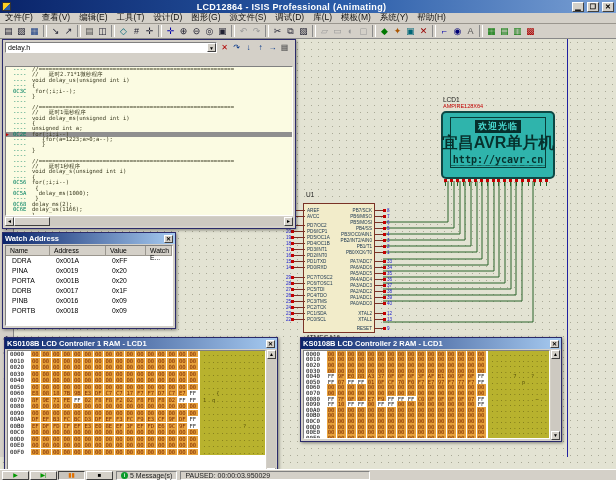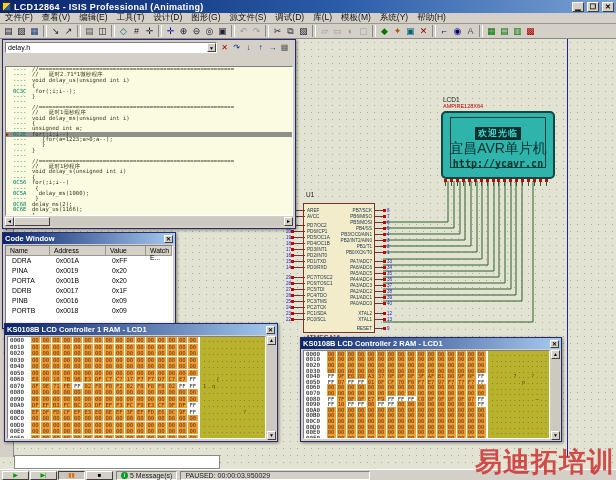--- a/index.html
+++ b/index.html
@@ -3,21 +3,21 @@
 <meta charset="utf-8">
 <style>
   html,body{margin:0;padding:0;width:616px;height:480px;overflow:hidden;
     font-family:"Liberation Sans",sans-serif;background:#d4d0c8;position:relative;}
   *{box-sizing:border-box;}
 
   
   .titlebar{height:13px;background:linear-gradient(90deg,#0a246a,#2a5ca8 55%,#7aa0d4);
     color:#fff;font-size:9px;font-weight:bold;display:flex;align-items:center;padding:0 2px;gap:3px;}
   .app-icon{width:9px;height:9px;background:linear-gradient(135deg,#ffd024 50%,#2a5ca8 50%);border:1px solid #333;flex:none;}
-  .title-text{flex:1;white-space:nowrap;overflow:hidden;letter-spacing:.3px;}
+  .title-text{flex:1;white-space:nowrap;overflow:hidden;letter-spacing:.3px;text-align:center;}
   .tb-btn{width:12px;height:10px;background:#d4d0c8;border:1px solid;border-color:#fff #404040 #404040 #fff;
     color:#000;font-size:7px;line-height:7px;text-align:center;flex:none;}
   .menubar{height:11px;background:#d4d0c8;display:flex;gap:9px;align-items:center;padding:0 5px;
     font-size:8.5px;color:#111;border-bottom:1px solid #9a968e;}
   .menu-item{white-space:nowrap;}
   .toolbar{height:15px;background:#d4d0c8;display:flex;align-items:center;padding:0 2px;border-bottom:1px solid #888;}
   .t-icon{width:13px;height:13px;font-size:9px;line-height:13px;text-align:center;color:#223;flex:none;}
   .t-icon.dis{color:#999;}
   .t-sep{width:4px;height:12px;border-left:1px solid #8a8a8a;border-right:1px solid #fff;margin:0 2px;flex:none;}
 
@@ -63,21 +63,21 @@
   #watch-win{left:2px;top:193px;width:174px;height:97px;}
   .watch-body{position:absolute;top:12px;left:2px;right:2px;bottom:2px;background:#fff;
     border:1px solid;border-color:#808080 #fff #fff #808080;font-size:6.8px;overflow:hidden;}
   .w-head{display:flex;background:#d4d0c8;height:10px;}
   .w-hcell{border-right:1px solid #9a968e;border-bottom:1px solid #9a968e;padding:1px 0 0 4px;color:#000;}
   .w-row{display:flex;height:10px;}
   .w-cell{padding:1px 0 0 6px;color:#000;white-space:nowrap;overflow:hidden;}
   .c0{width:44px;flex:none;}.c1{width:56px;flex:none;}.c2{width:40px;flex:none;}.c3{flex:1;}
 
   
-  #mem-win-0{left:4px;top:284px;width:274px;height:119px;}
+  #mem-win-0{left:4px;top:298px;width:274px;height:142px;}
   #mem-win-1{left:300px;top:298px;width:262px;height:105px;}
   .mem-body{position:absolute;top:12px;left:2px;right:11px;bottom:2px;background:#fff;overflow:hidden;
     border:1px solid;border-color:#808080 #fff #fff #808080;}
   .mem-row{display:flex;align-items:center;}
   #mem-win-0 .mem-row{height:6.5px;} #mem-win-1 .mem-row{height:5.6px;}
   .mem-addr{width:22px;font-size:5.8px;color:#000;font-family:"DejaVu Sans Mono",monospace;padding-left:2px;flex:none;}
   .mem-hex{display:grid;grid-template-columns:repeat(16,1fr);flex:none;}
   #mem-win-0 .mem-hex{width:168px;} #mem-win-1 .mem-hex{width:160px;}
   .mem-byte{font-size:5.6px;font-family:"DejaVu Sans Mono",monospace;text-align:center;
     background:#e8a23c;color:#7a2800;margin:0 .5px;}
@@ -104,22 +104,22 @@
   .pin-node{width:3px;height:3px;background:#c40000;flex:none;}
   .pin-stub{width:11px;height:0;border-top:1px solid #7a3226;flex:none;}
   .right .pin-stub{width:9px;}
   .pin-label{color:#16324e;padding-left:2px;white-space:nowrap;}
   .right .pin-label{width:42px;text-align:right;padding-right:2px;padding-left:0;flex:none;}
 
   .lcd-body{position:absolute;left:441px;top:72px;width:114px;height:68px;background:#2fb4ac;
     border:2px solid #0d4844;border-radius:5px;z-index:3;}
   .lcd-screen{position:absolute;left:7px;top:4px;right:7px;bottom:9px;border:1px solid #0a3d39;
     display:flex;flex-direction:column;align-items:center;justify-content:space-between;padding:2px 0 1px 0;}
-  .lcd-line1{background:#06302d;color:#49d8cf;font-size:9px;font-weight:bold;padding:0 3px;letter-spacing:1px;white-space:nowrap;margin-top:7px;}
-  .lcd-line2{font-size:14px;font-weight:normal;color:#07312d;white-space:nowrap;}
+  .lcd-line1{background:#06302d;color:#49d8cf;font-size:9px;font-weight:bold;padding:0 3px;letter-spacing:1px;white-space:nowrap;}
+  .lcd-line2{font-size:16px;font-weight:bold;color:#07312d;white-space:nowrap;}
   .lcd-line3{font-size:10px;font-weight:bold;color:#07312d;font-family:"DejaVu Sans Mono",monospace;white-space:nowrap;}
   .lcd-line4{font-size:6px;line-height:6px;color:#0a3b36;white-space:nowrap;overflow:hidden;max-width:94px;}
   #lcd-pins{left:444px;top:140px;width:104px;display:flex;justify-content:space-between;}
   .lcd-pin{display:flex;flex-direction:column;align-items:center;width:3px;}
   .lcd-pin-node{width:3px;height:3px;background:#c40000;}
   .lcd-pin-stub{width:1px;height:4px;background:#2a642a;}
 
   .white-box{position:absolute;left:14px;top:416px;width:206px;height:14px;background:#fff;
     border:1px solid #888;z-index:6;}
 
@@ -637,21 +637,21 @@
     <div class="src-hscroll">
       <span class="scr-btn">◄</span>
       <span class="scr-thumb"></span>
       <span class="scr-track"></span>
       <span class="scr-btn">►</span>
     </div>
   </div>
 
   <div class="child-window" id="watch-win">
     <div class="cw-title">
-      <span>Code Window</span>
+      <span>Watch Address</span>
       <span class="cw-close">✕</span>
     </div>
     <div class="watch-body">
       <div class="w-head">
         <span class="w-hcell c0">Name</span>
         <span class="w-hcell c1">Address</span>
         <span class="w-hcell c2">Value</span>
         <span class="w-hcell c3">Watch E...</span>
       </div>
       <div>
@@ -1438,14 +1438,13 @@
   <div class="sb-panel">
     <span class="info-dot">i</span>
     <span>5 Message(s)</span>
   </div>
   <div class="sb-panel sb-state">
     <span>PAUSED: 00:00:03.950029</span>
   </div>
 </div>
 
 <div class="watermark">
-  <div class="wm-line1">易迪拓培训</div>
 </div>
 
 </body></html>

